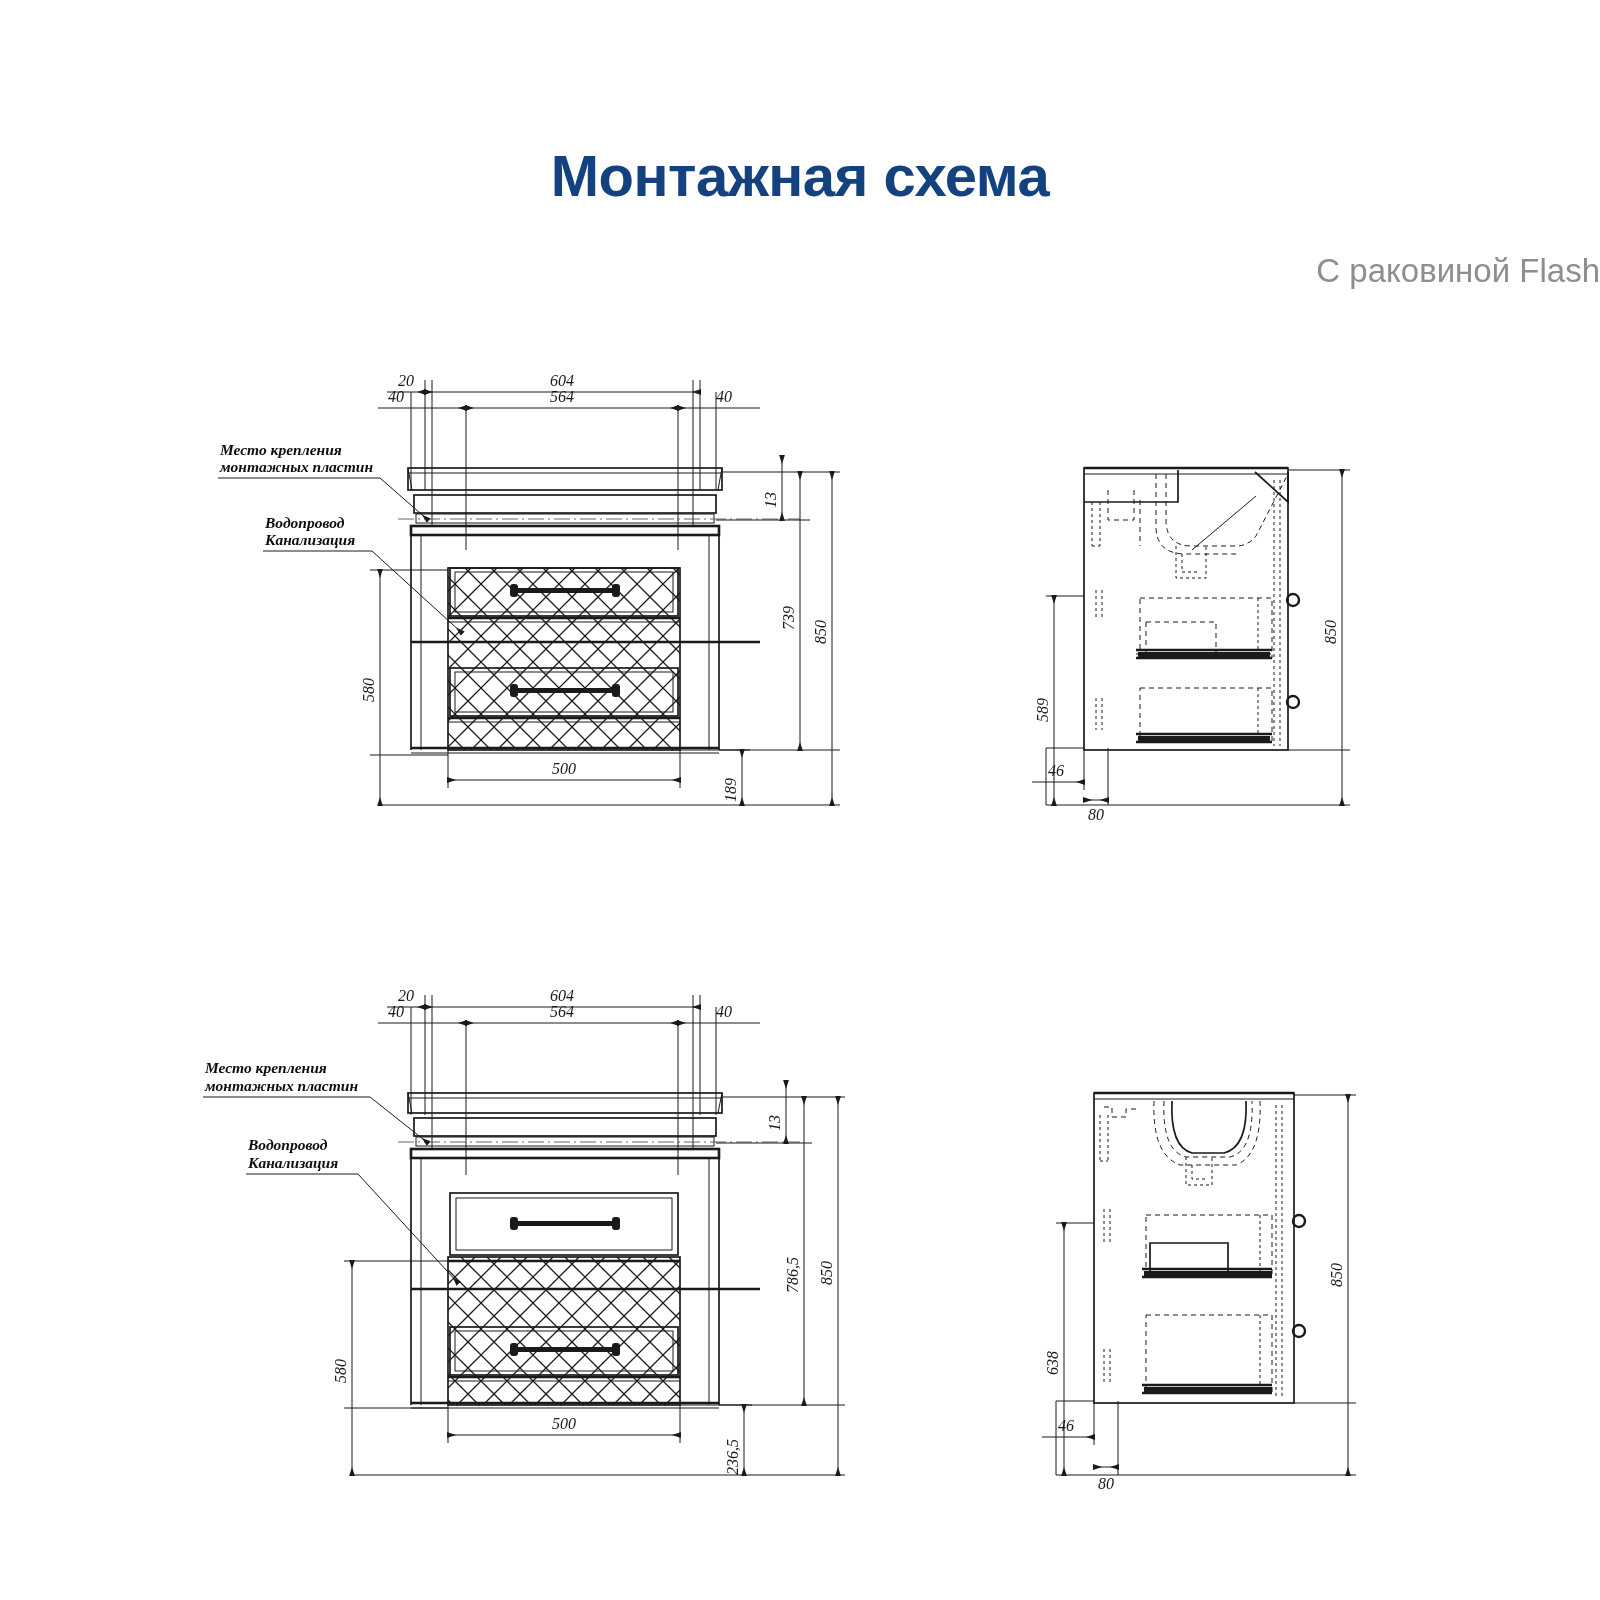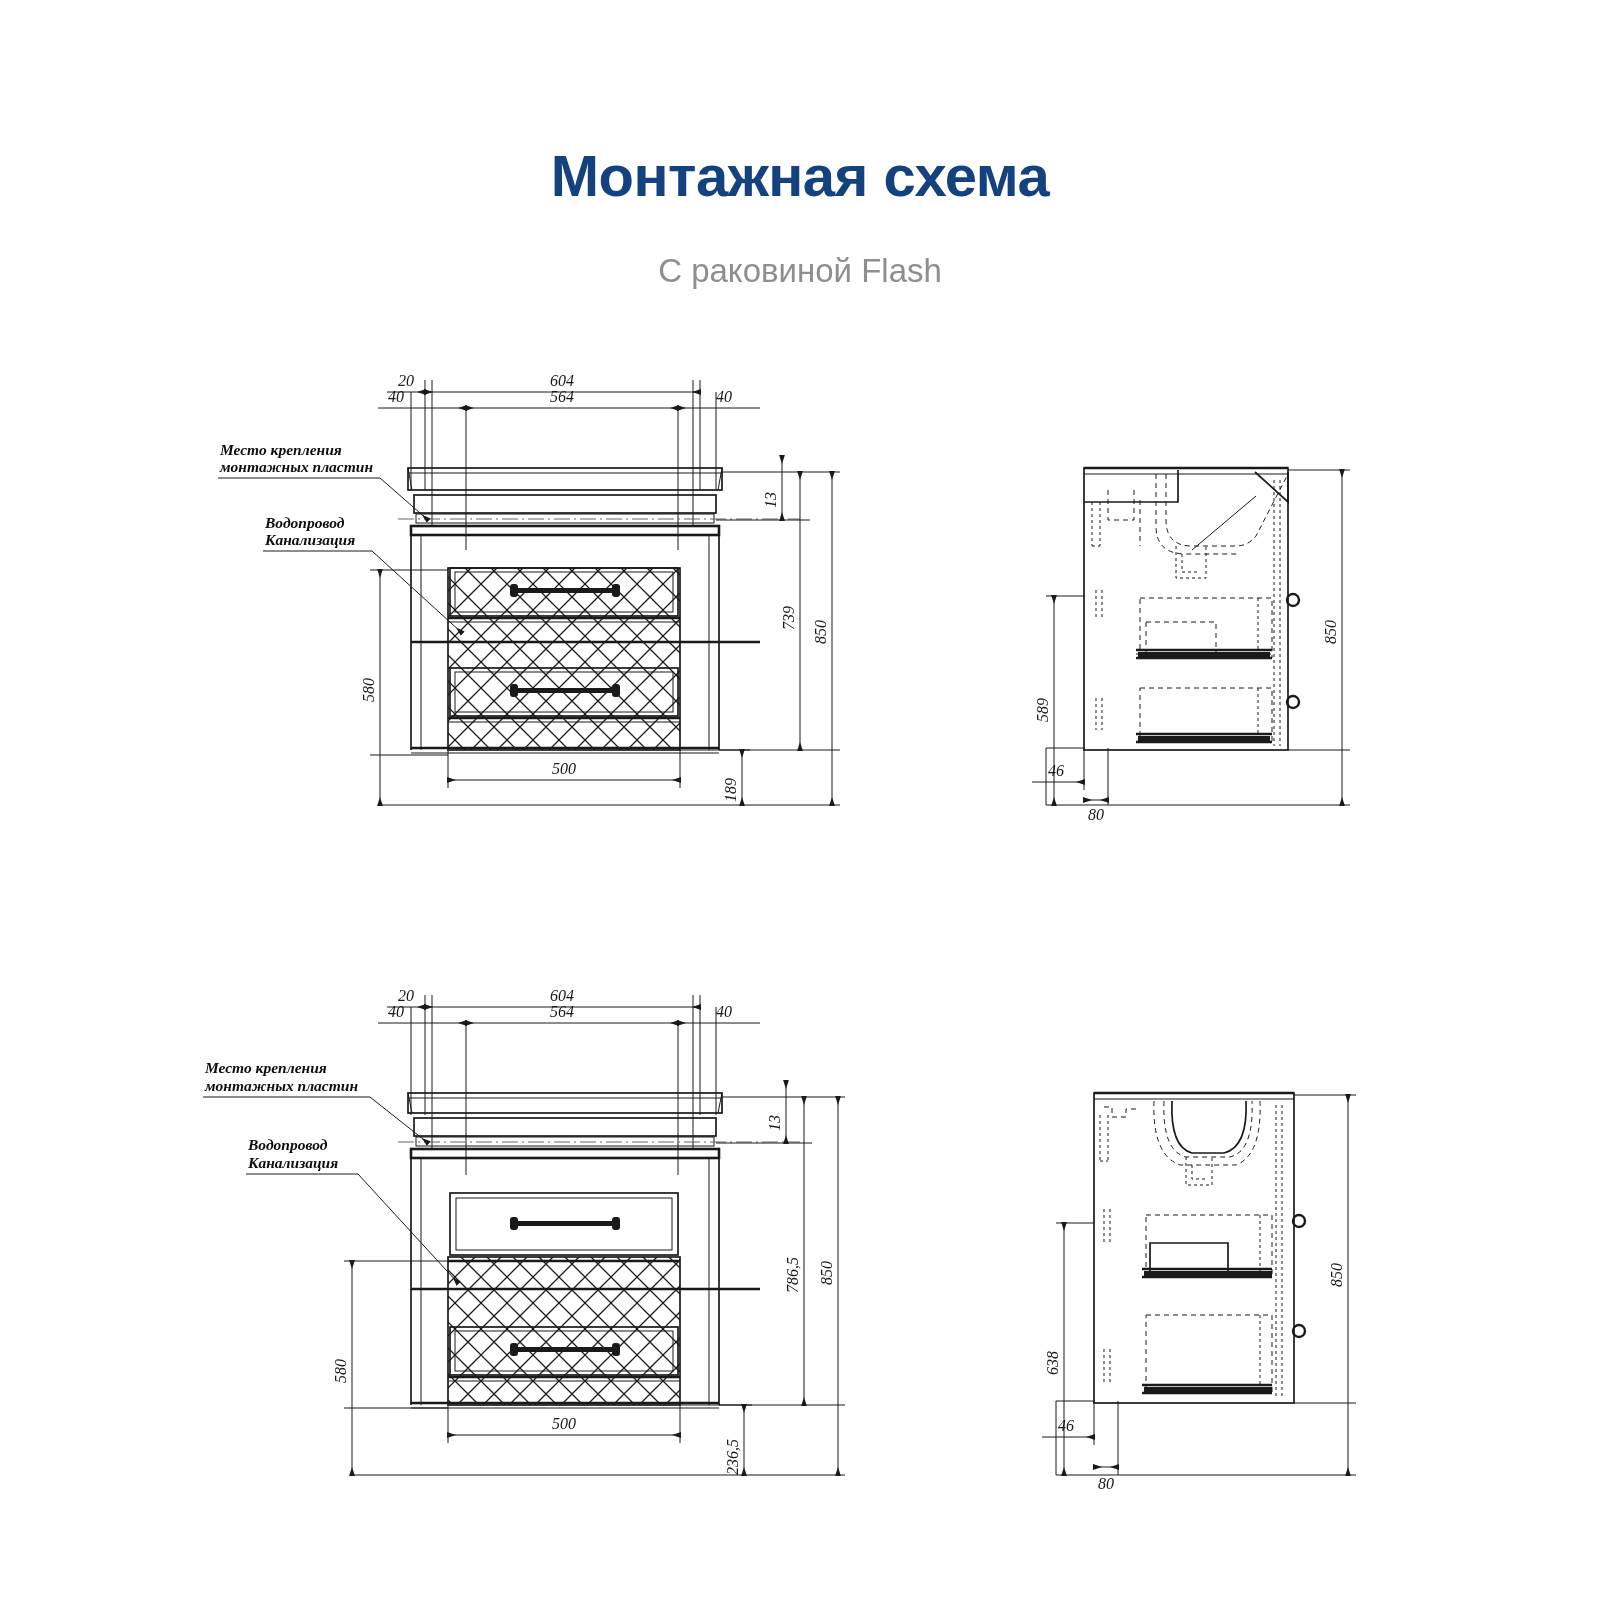--- a/index.html
+++ b/index.html
@@ -28,21 +28,21 @@
     font-size: 58px;
     font-weight: bold;
     color: #13427e;
     letter-spacing: -0.5px;
     font-family: "Liberation Sans", sans-serif;
   }
   .section-subtitle {
     position: absolute;
     left: 0;
     width: 1600px;
-    text-align: center;
+    text-align: right;
     font-size: 33px;
     color: #8e8e8e;
     font-weight: normal;
     font-family: "Liberation Sans", sans-serif;
   }
   #subtitle-1 { top: 252px; }
   #subtitle-2 { top: 877px; }
 
   .drawing-wrap {
     position: absolute;

